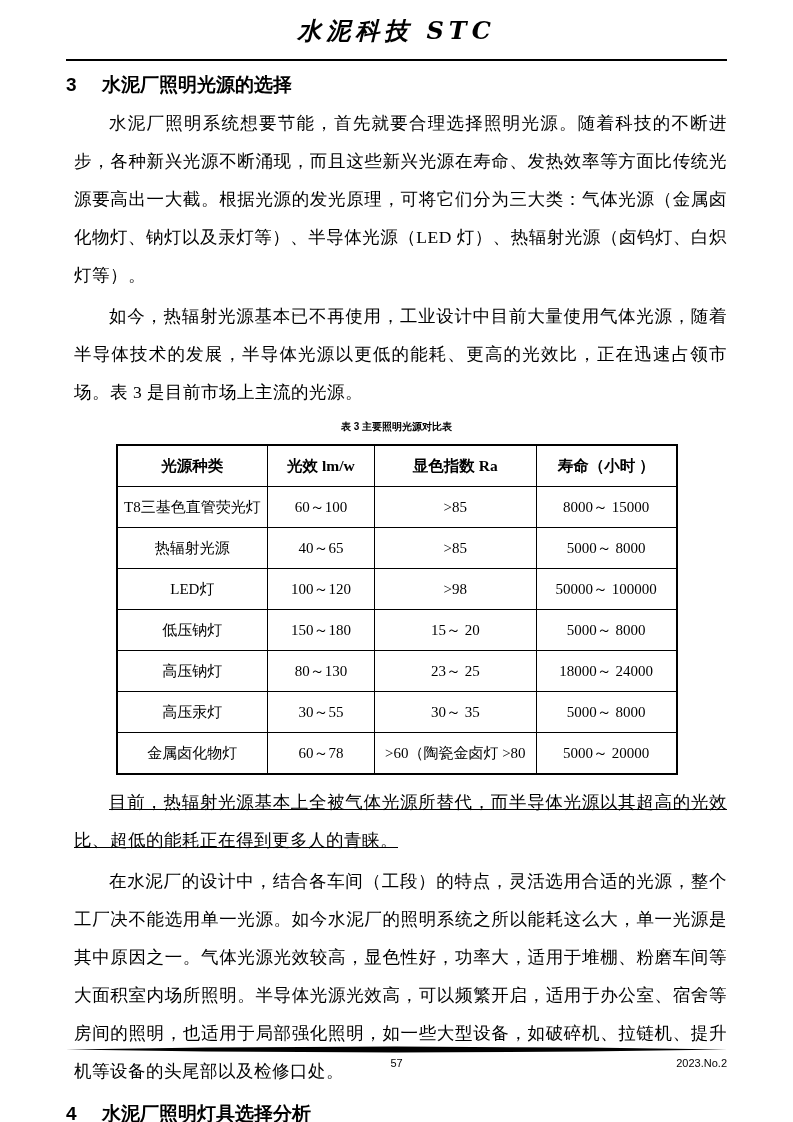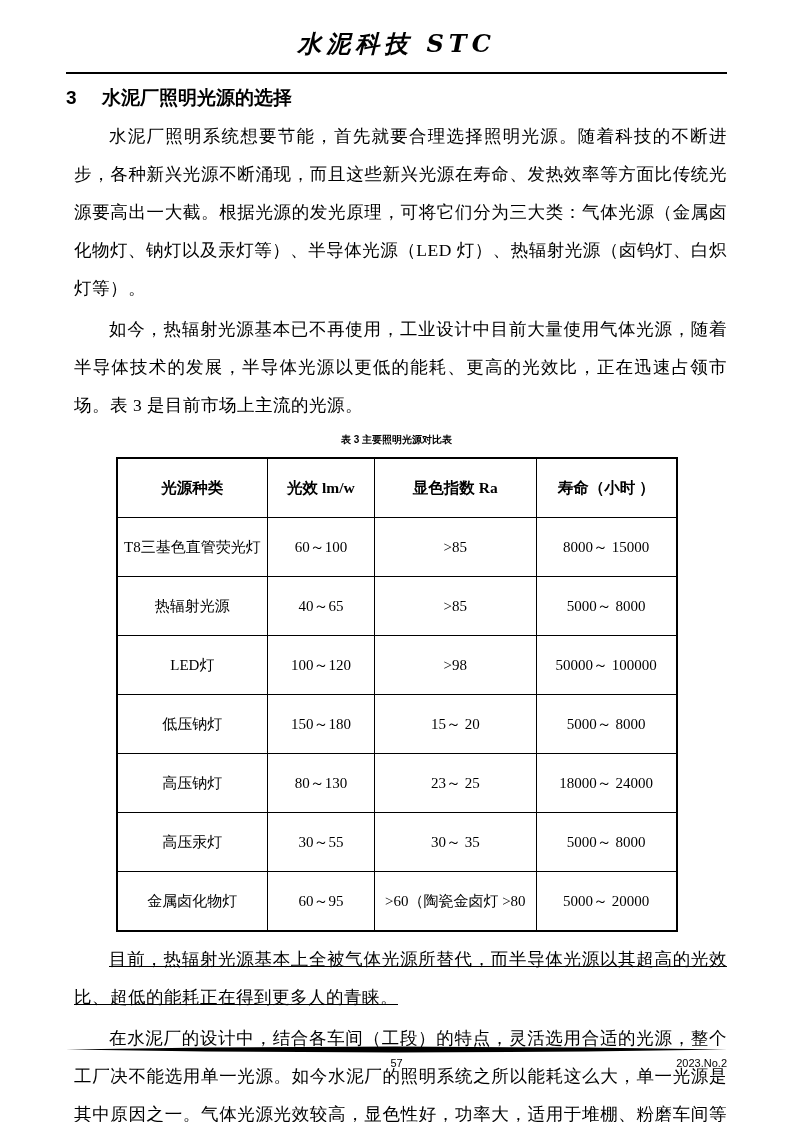--- a/index.html
+++ b/index.html
@@ -18,21 +18,21 @@
     overflow: hidden;
     box-sizing: border-box;
   }
   .content {
     position: absolute;
     left: 66px;
     top: 0;
     width: 661px;
   }
   .journal-title {
-    margin-top: 29px;
+    margin-top: 16px;
     text-align: center;
     font-size: 24px;
     line-height: 30px;
     font-weight: bold;
     font-style: italic;
     letter-spacing: 5px;
     font-family: "DejaVu Serif", "Liberation Serif", serif;
   }
   .header-rule {
     margin-top: 13px;
@@ -75,21 +75,21 @@
     width: 562px;
     border-collapse: collapse;
     table-layout: fixed;
     font-size: 15px;
   }
   .cmp-table th, .cmp-table td {
     border: 1.5px solid #000000;
     text-align: center;
     vertical-align: middle;
     height: 26px;
-    padding: 16px 2px;
+    padding: 7px 2px;
     overflow: hidden;
     white-space: nowrap;
   }
   .cmp-table th {
     font-weight: bold;
     font-size: 15.5px;
   }
   .cmp-table { border: 2px solid #000000; }
   .col-type  { width: 27%; }
   .col-eff   { width: 19%; }
@@ -192,21 +192,21 @@
           <td>18000～ 24000</td>
         </tr>
         <tr>
           <td>高压汞灯</td>
           <td>30～55</td>
           <td>30～ 35</td>
           <td>5000～ 8000</td>
         </tr>
         <tr>
           <td>金属卤化物灯</td>
-          <td>60～95</td>
+          <td>60～78</td>
           <td>&gt;60（陶瓷金卤灯 &gt;80</td>
           <td>5000～ 20000</td>
         </tr>
       </tbody>
     </table>
 
     <p class="para" style="margin-top:8px;text-decoration:underline;">目前，热辐射光源基本上全被气体光源所替代，而半导体光源以其超高的光效比、超低的能耗正在得到更多人的青睐。</p>
     <p class="para">在水泥厂的设计中，结合各车间（工段）的特点，灵活选用合适的光源，整个工厂决不能选用单一光源。如今水泥厂的照明系统之所以能耗这么大，单一光源是其中原因之一。气体光源光效较高，显色性好，功率大，适用于堆棚、粉磨车间等大面积室内场所照明。半导体光源光效高，可以频繁开启，适用于办公室、宿舍等房间的照明，也适用于局部强化照明，如一些大型设备，如破碎机、拉链机、提升机等设备的头尾部以及检修口处。</p>
 
     <div class="section-heading" style="margin-top:8px;">

